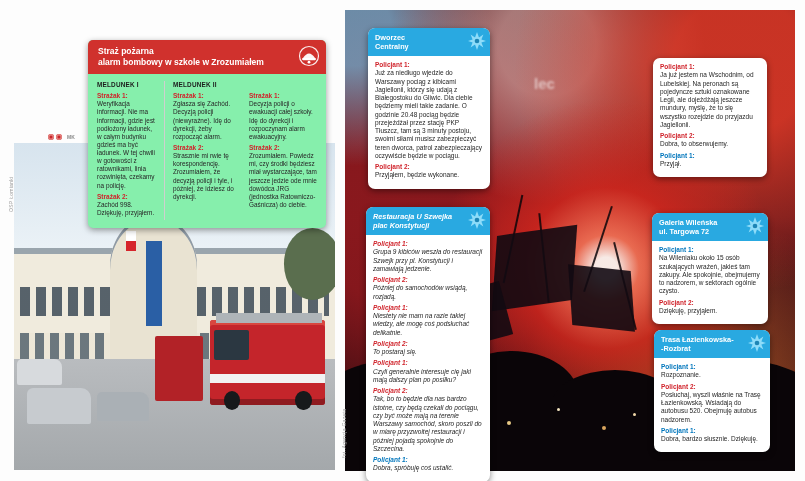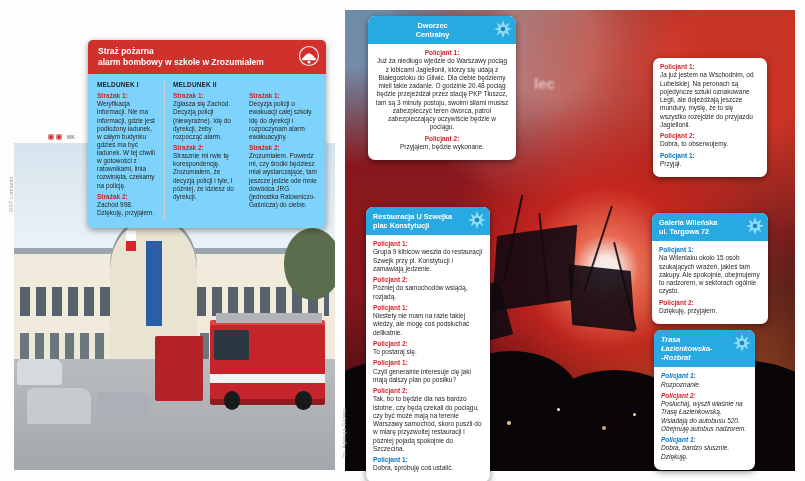--- a/index.html
+++ b/index.html
@@ -58,46 +58,46 @@
   .b4{left:68%;bottom:5%;width:38%;height:19%;}
   .glint{position:absolute;border-radius:50%;}
   .g1{left:36%;bottom:10%;width:4px;height:4px;background:#e8c985;}
   .g2{left:47%;bottom:13%;width:3px;height:3px;background:#f2e3c0;}
   .g3{left:57%;bottom:9%;width:4px;height:4px;background:#d9a55e;}
   .g4{left:64%;bottom:12%;width:3px;height:3px;background:#f0d7a8;}
   .banner-text{position:absolute;left:42%;top:14%;font-size:15px;font-weight:bold;color:#ffffff;opacity:.55;filter:blur(1px);}
 
   
   .fire-panel{position:absolute;left:88px;top:40px;width:238px;border-radius:5px;overflow:hidden;
-    box-shadow:0 2px 6px rgba(0,0,0,.4);background:#7dd3fc;}
+    box-shadow:0 2px 6px rgba(0,0,0,.4);background:#86efac;}
   .fire-head{position:relative;background:#d0312d;color:#fff;padding:6px 34px 6px 10px;}
   .fire-head .t1{font-size:8.5px;font-weight:bold;line-height:1.3;}
   .fire-head .t2{font-size:8.5px;font-weight:bold;line-height:1.3;}
   .fire-emblem{position:absolute;right:6px;top:5px;width:22px;height:22px;}
   .fire-body{display:grid;grid-template-columns:1fr 1fr 1fr;gap:0 8px;padding:7px 9px 8px;}
   .fire-col{min-width:0;}
   .fire-col.first{border-right:1px solid #cfcfcf;padding-right:7px;}
   .col-header{font-size:6.4px;font-weight:bold;color:#1c1c1c;letter-spacing:.2px;margin:0 0 4px;}
   .col-header.ghost{visibility:hidden;}
   .stmt{margin:0 0 3px;font-size:6.4px;line-height:1.27;color:#262626;}
   .spk{display:block;font-weight:bold;font-size:6.5px;}
 
   
   .pbox{position:absolute;border-radius:7px;overflow:hidden;background:#ffffff;
     box-shadow:0 2px 6px rgba(0,0,0,.45);}
   .pbox-head{position:relative;background:#29a9e1;color:#fff;padding:5px 26px 5px 7px;}
   .pbox-title{font-size:7.3px;font-weight:bold;line-height:1.25;white-space:pre-line;}
   .star{position:absolute;right:4px;top:4px;width:18px;height:18px;}
   .pbox-body{padding:5px 7px 6px;}
   .pbox .stmt{font-size:6.5px;}
-  .bx-centralny{left:368px;top:16px;width:148px;text-align:center;}
+  .bx-centralny{left:368px;top:28px;width:122px;}
   .bx-wschodni{left:653px;top:58px;width:114px;}
-  .bx-szwejk{left:366px;top:207px;width:124px;}
+  .bx-szwejk{left:366px;top:207px;width:124px;font-style:italic;}
   .bx-wilenska{left:652px;top:213px;width:116px;}
-  .bx-rozbrat{left:654px;top:330px;width:101px;font-style:italic;}
+  .bx-rozbrat{left:654px;top:330px;width:116px;}
 
   
   .credit{position:absolute;color:#9a9a9a;font-size:5px;letter-spacing:.3px;transform:rotate(-90deg);transform-origin:left top;white-space:nowrap;}
   .credit-left{left:8px;top:212px;}
   .credit-right{left:341px;top:458px;}
   .marks{position:absolute;left:48px;top:134px;display:flex;align-items:center;gap:2px;}
   .reddot{width:6px;height:6px;border-radius:50%;background:#c8252b;box-shadow:inset 0 0 0 1.5px #e5827f;}
   .initials{font-size:5px;color:#8a8a8a;margin-left:3px;font-weight:bold;}
 </style>
 </head>

